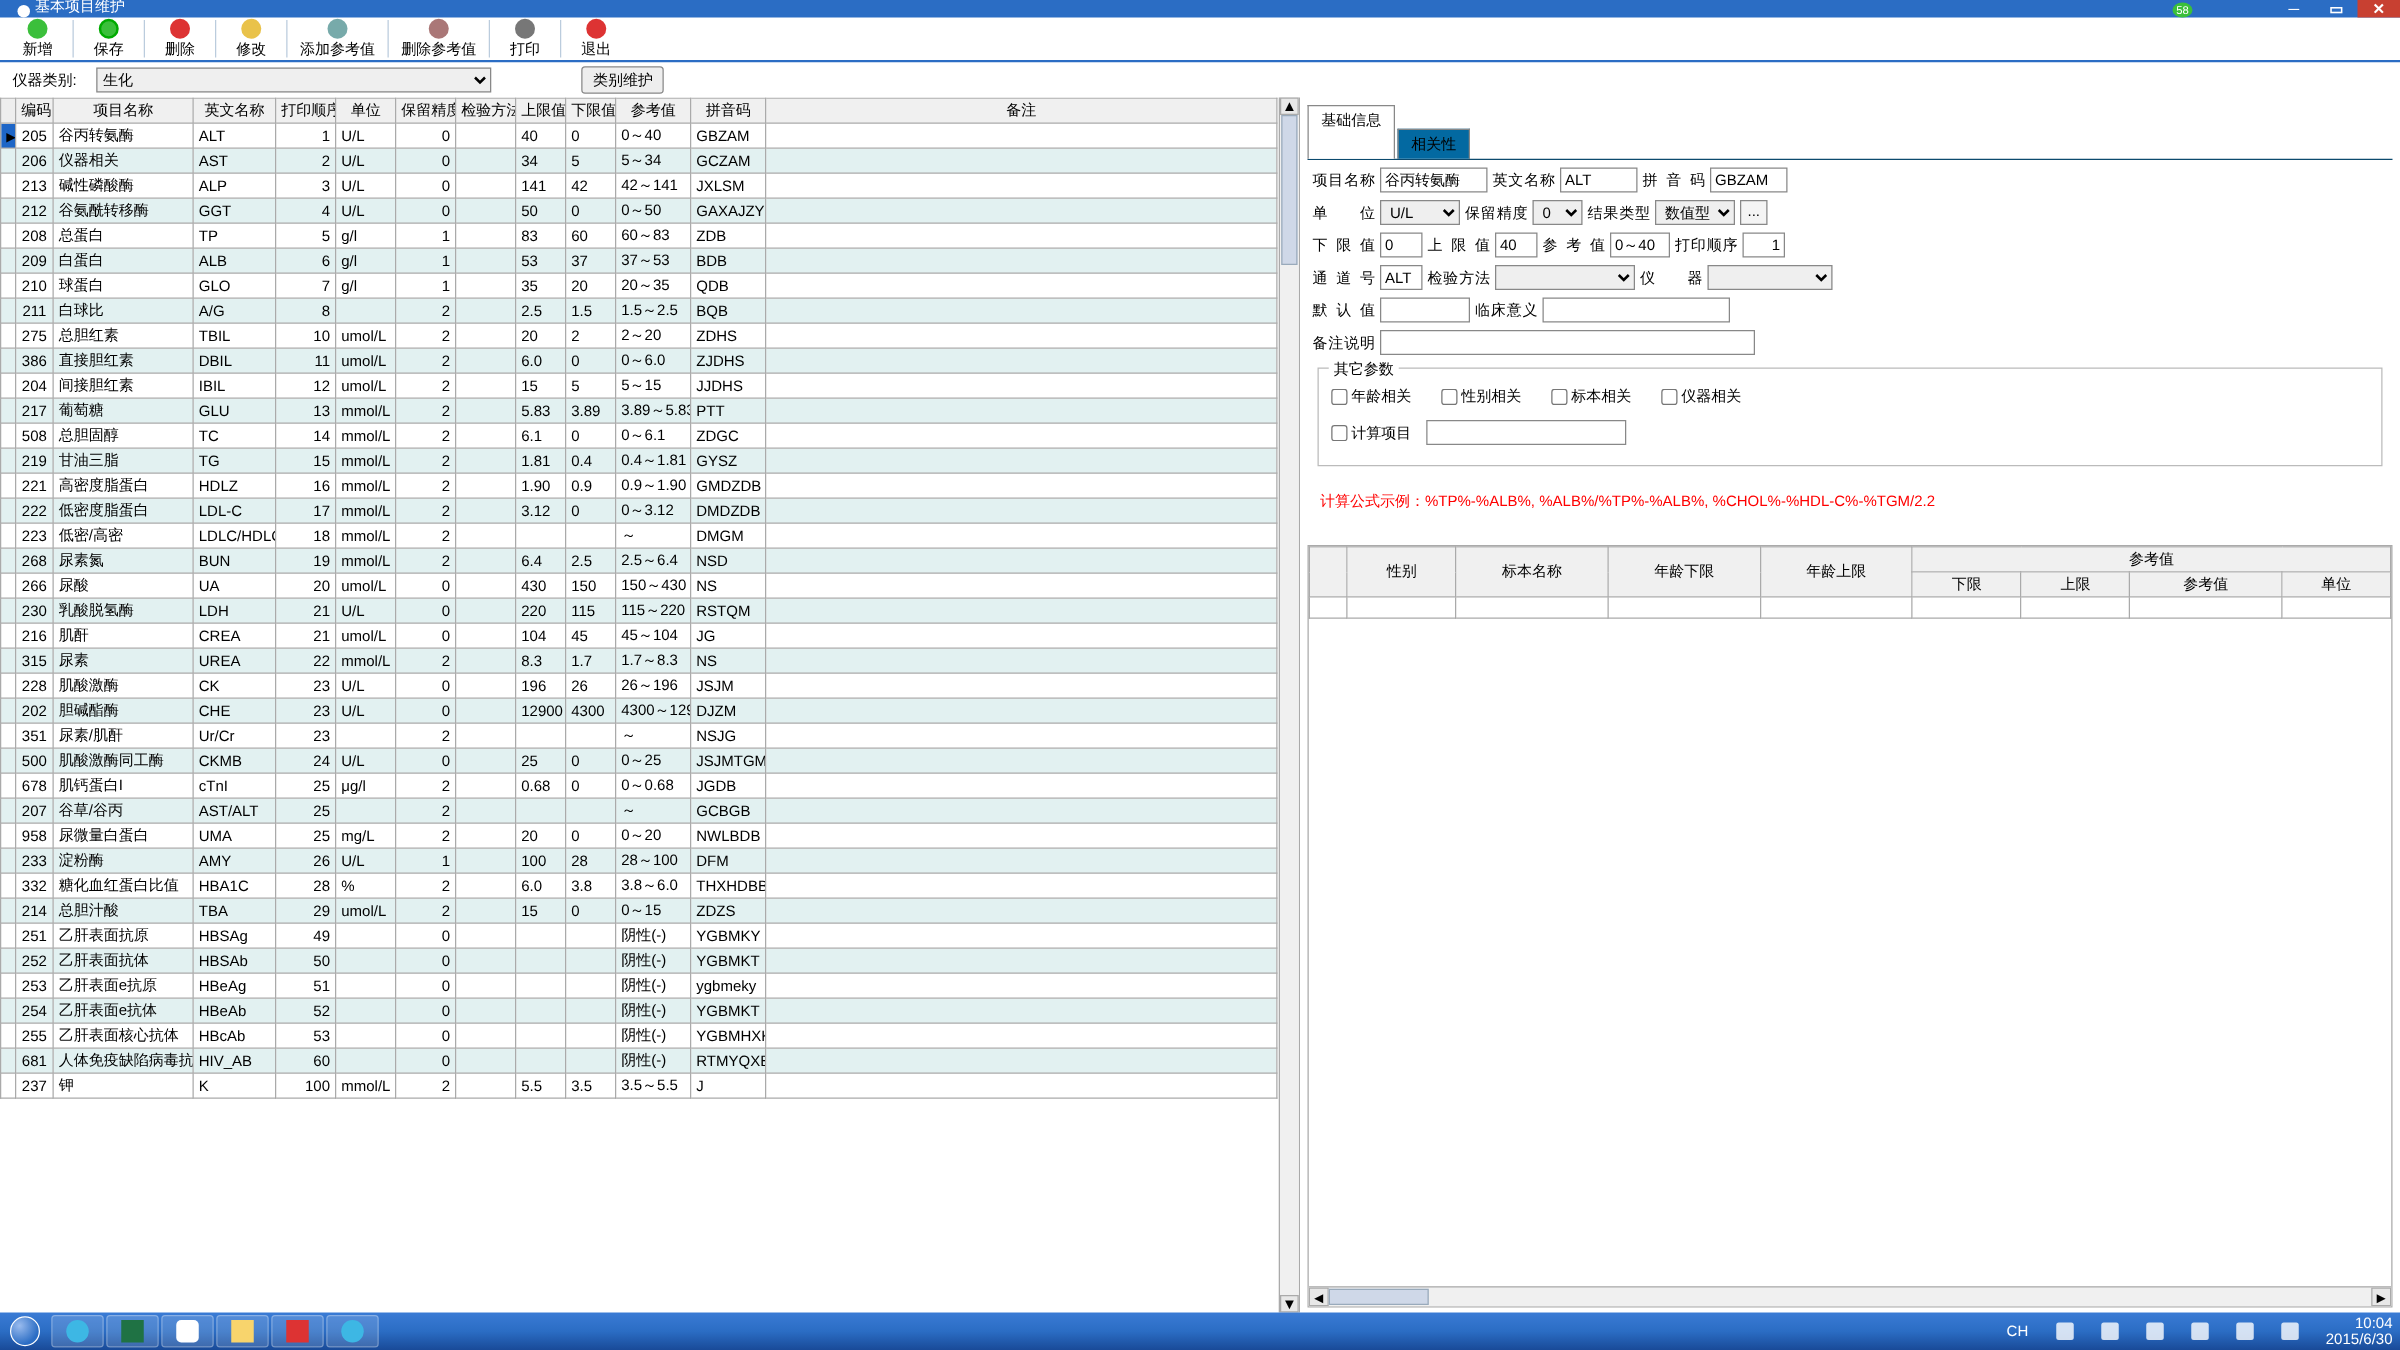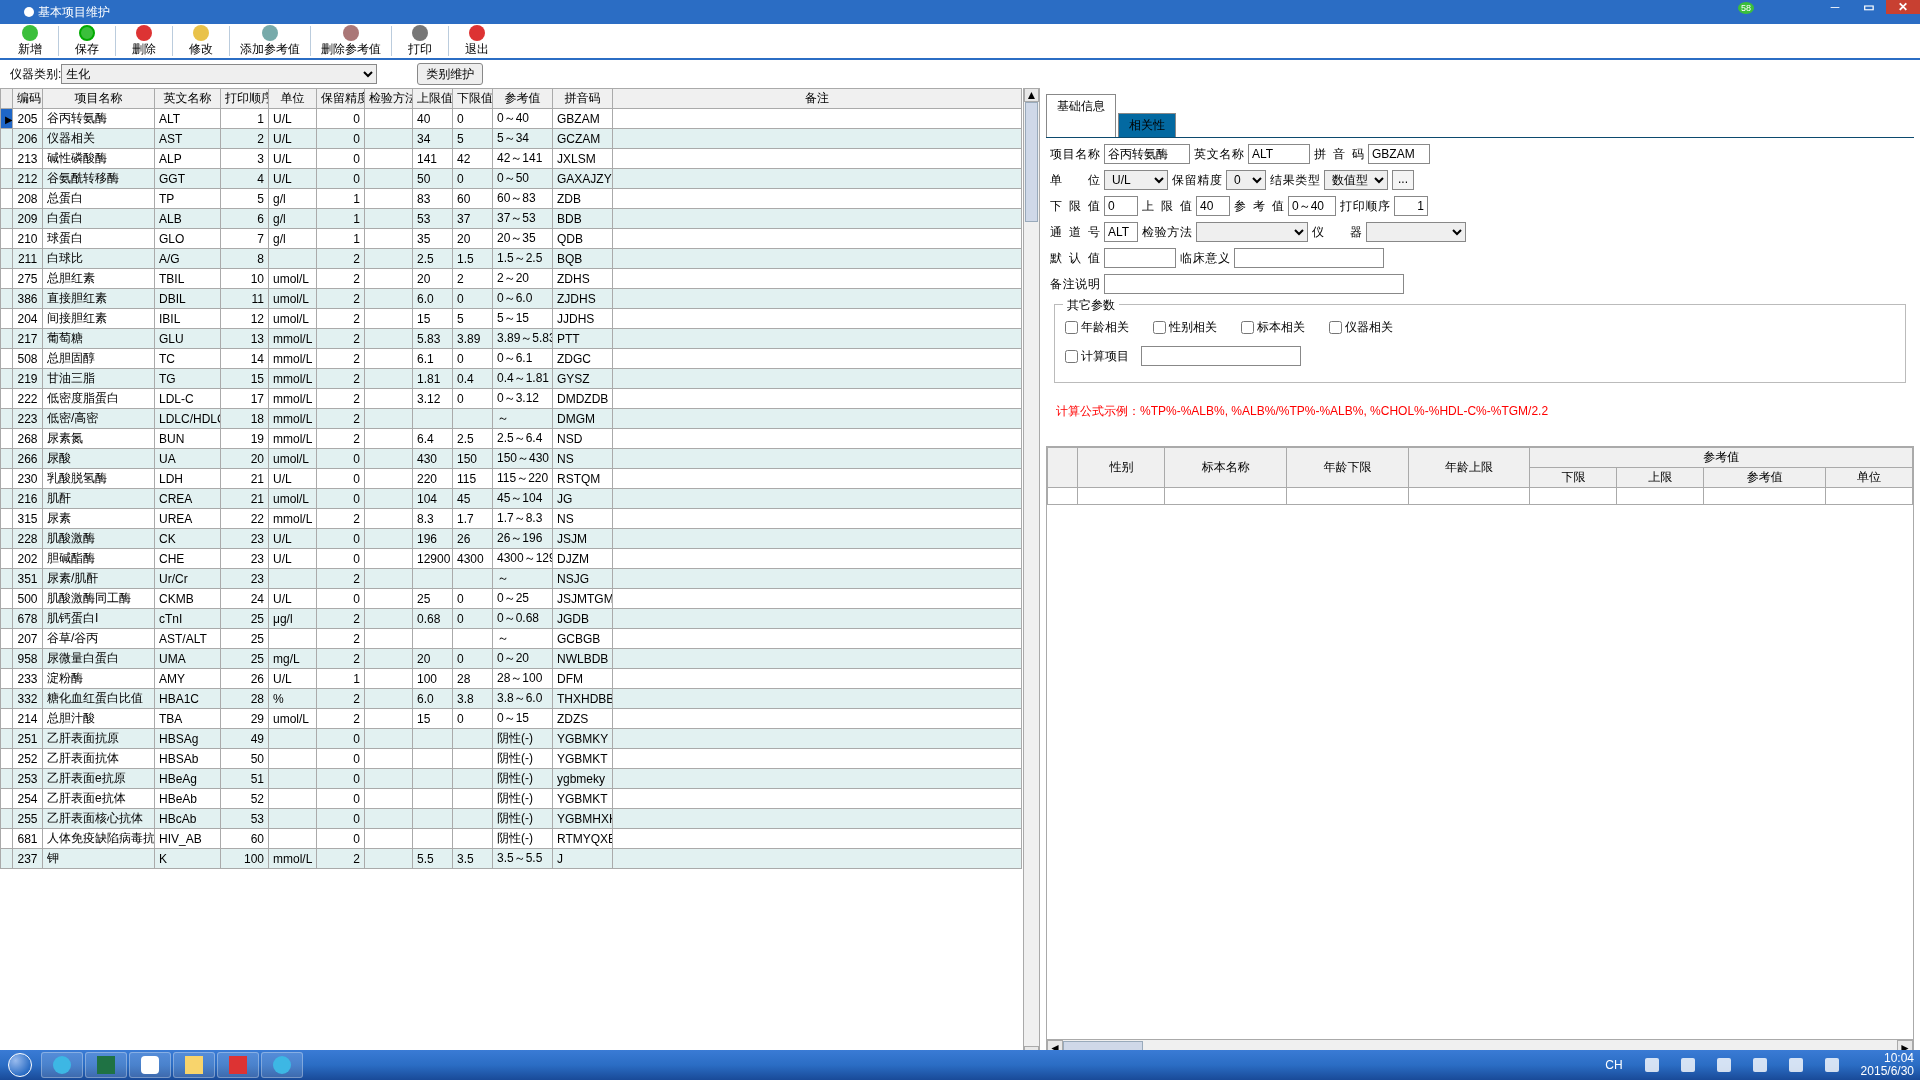--- a/index.html
+++ b/index.html
@@ -1,35 +1,35 @@
 <!DOCTYPE html>
 <html><head>
 <meta charset="utf-8">
 <style>
 * { box-sizing: border-box; margin: 0; padding: 0; font-family: "SimSun", "宋体", Arial, sans-serif; font-size: 12px; }
 body { background: #fff; overflow: hidden; width: 1920px; height: 1080px; position: relative; }
 
 
-.titlebar { height: 24px; background: linear-gradient(#2b6dc4,#2b6dc4); color: #fff; display: flex; align-items: center; padding: 0 24px; position: relative; }
+.titlebar { height: 14px; background: linear-gradient(#2b6dc4,#2b6dc4); color: #fff; display: flex; align-items: flex-end; padding: 0 14px; position: relative; }
 .titlebar .app-icon { width: 10px; height: 10px; background: #fff; border-radius: 50%; margin-right: 4px; display:inline-block; }
 .titlebar .win-btns { position: absolute; right: 0; top: 0; display: flex; }
 .titlebar .win-btns span { width: 34px; height: 14px; display: flex; align-items: center; justify-content: center; color:#fff; font-weight:bold; }
 .titlebar .win-btns .close { background:#c84031; }
 .titlebar .green-dot { position:absolute; right: 160px; top:0; width:22px; height:14px; }
 .titlebar .green-dot::before { content:"58"; font-size:9px; color:#fff; background:#3bbf3b; border-radius:50%; padding:1px 3px; }
 
 
 .toolbar { height: 36px; background: #fff; border-bottom: 2px solid #2b6dc4; display: flex; align-items: center; padding: 0 4px; }
 .tool-btn { display:flex; flex-direction:column; align-items:center; justify-content:center; min-width:52px; height:40px; padding:0 8px; cursor:pointer; }
 .tool-btn .ico { width:16px; height:16px; border-radius:50%; margin-bottom:0; }
 .tool-sep { width:1px; height:30px; background:#bcd; margin:0 2px; }
 .ico-add{background:#3bbf3b;} .ico-save{background:#3bbf3b;border:2px solid #0a0;} .ico-del{background:#d33;} .ico-edit{background:#e9c24a;} .ico-ref{background:#7aa;} .ico-refdel{background:#a77;} .ico-print{background:#777;} .ico-exit{background:#d33;}
 
 
-.filter-row { height: 28px; display:flex; align-items:center; padding: 2px 10px; gap: 0; background:#fff; }
+.filter-row { height: 28px; display:flex; align-items:center; padding: 2px 10px; gap: 16px; background:#fff; }
 .filter-row select { width: 316px; height: 20px; border:1px solid #888; }
 .filter-row button { height: 22px; padding: 0 8px; border:1px solid #888; background:#eee; border-radius:3px; }
 
 
 .main { display:flex; height: calc(100% - 14px - 36px - 28px - 30px); }
 .left { flex: 0 0 1040px; border-right:1px solid #aaa; position:relative; display:flex; }
 .right { flex: 1; padding: 4px 6px 4px 6px; display:flex; flex-direction:column; }
 
 
 .table-wrap { flex:1; overflow:hidden; position:relative; }
@@ -389,20 +389,35 @@
               <td>甘油三脂</td>
               <td>TG</td>
               <td class="num">15</td>
               <td>mmol/L</td>
               <td class="num">2</td>
               <td></td>
               <td>1.81</td>
               <td>0.4</td>
               <td>0.4～1.81</td>
               <td>GYSZ</td>
+              <td></td>
+            </tr>
+            <tr>
+              <td class="row-ind"></td>
+              <td class="ctr">221</td>
+              <td>高密度脂蛋白</td>
+              <td>HDLZ</td>
+              <td class="num">16</td>
+              <td>mmol/L</td>
+              <td class="num">2</td>
+              <td></td>
+              <td>1.90</td>
+              <td>0.9</td>
+              <td>0.9～1.90</td>
+              <td>GMDZDB</td>
               <td></td>
             </tr>
             <tr>
               <td class="row-ind"></td>
               <td class="ctr">222</td>
               <td>低密度脂蛋白</td>
               <td>LDL-C</td>
               <td class="num">17</td>
               <td>mmol/L</td>
               <td class="num">2</td>

